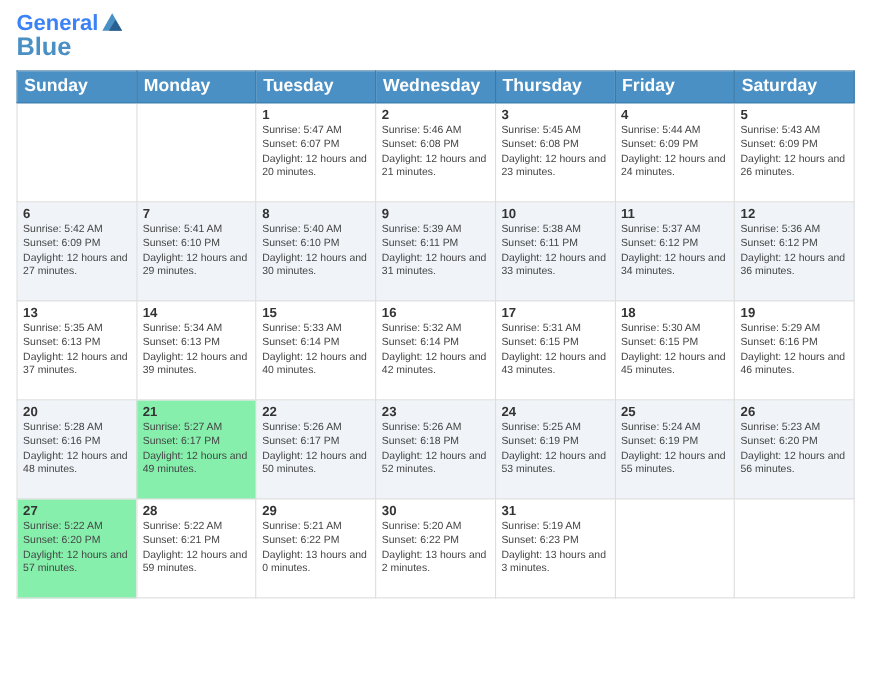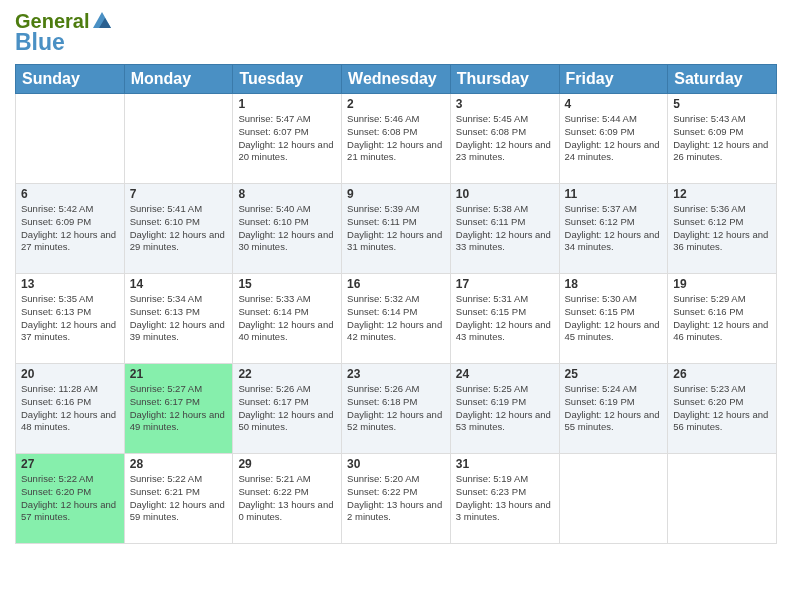--- a/index.html
+++ b/index.html
@@ -80,21 +80,21 @@
       background: #fff !important;
     }
   </style>
 </head>
 <body>
 
 <div class="page">
   <div class="header">
     <div class="logo">
       <div style="display:flex;align-items:center;">
-        <span style="font-size:20px;font-weight:bold;color:#4d7c0f;">General</span>
+        <span style="font-size:20px;font-weight:bold;color:#3b82f6;">General</span>
         <svg width="22" height="22" viewBox="0 0 22 22" style="margin-left:2px;margin-top:-2px;">
           <polygon points="11,2 20,18 2,18" fill="#4a90c4"></polygon>
           <polygon points="14,8 20,18 8,18" fill="#2a6090"></polygon>
         </svg>
       </div>
       <span style="font-size:23px;font-weight:bold;color:#4a90c4;margin-top:-4px;">Blue</span>
     </div>
     <div class="title-section">
       <div class="month-title"></div>
       <div class="subtitle"></div>
@@ -232,21 +232,21 @@
           <td style="background: rgb(255, 255, 255); min-height: 70px; height: 90px;">
             <div class="day-number">19</div>
             <div class="day-info">Sunrise: 5:29 AM</div>
             <div class="day-info">Sunset: 6:16 PM</div>
             <div class="day-info">Daylight: 12 hours and 46 minutes.</div>
           </td>
         </tr>
         <tr>
           <td style="background: rgb(240, 244, 248); min-height: 70px; height: 90px;">
             <div class="day-number">20</div>
-            <div class="day-info">Sunrise: 11:28 AM</div>
+            <div class="day-info">Sunrise: 5:28 AM</div>
             <div class="day-info">Sunset: 6:16 PM</div>
             <div class="day-info">Daylight: 12 hours and 48 minutes.</div>
           </td>
           <td style="background: #86efac; min-height: 70px; height: 90px;">
             <div class="day-number">21</div>
             <div class="day-info">Sunrise: 5:27 AM</div>
             <div class="day-info">Sunset: 6:17 PM</div>
             <div class="day-info">Daylight: 12 hours and 49 minutes.</div>
           </td>
           <td style="background: rgb(240, 244, 248); min-height: 70px; height: 90px;">

